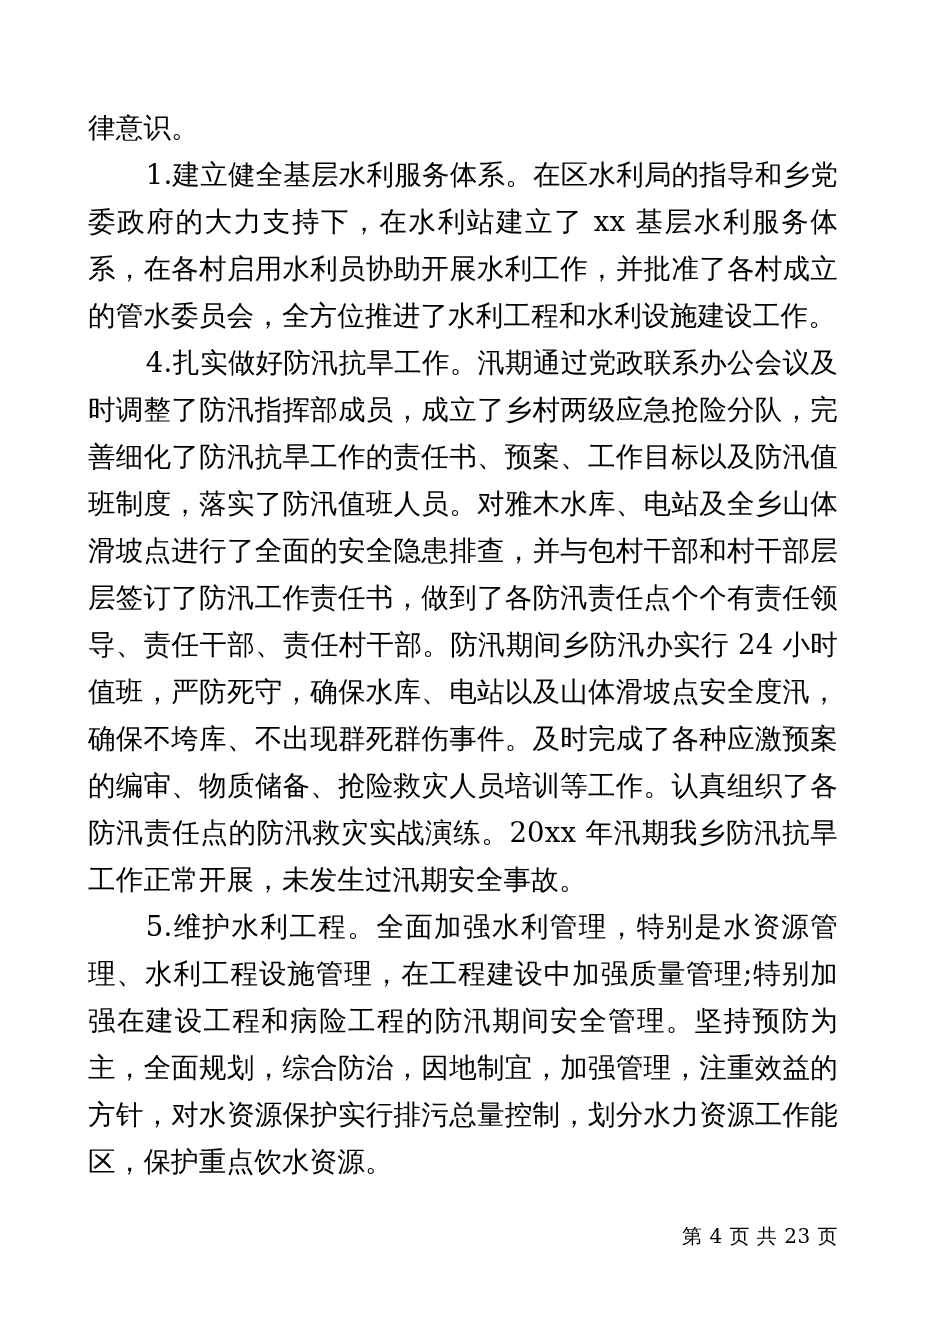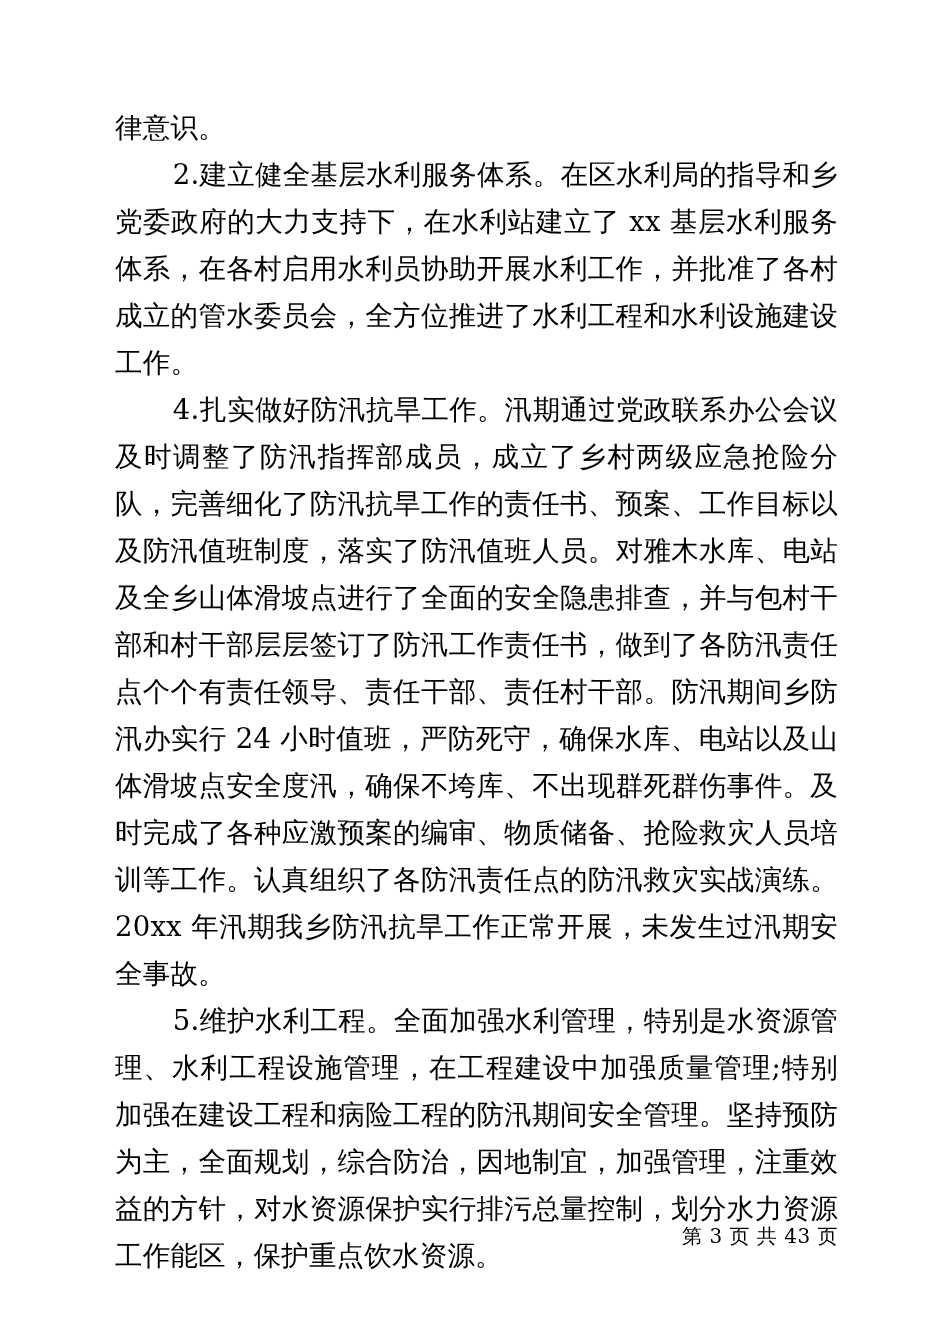--- a/index.html
+++ b/index.html
@@ -13,21 +13,21 @@
     font-family: "DejaVu Serif", "Liberation Serif", serif;
     color: #000000;
     position: relative;
     overflow: hidden;
   }
   .page {
     position: relative;
     width: 950px;
     height: 1344px;
     box-sizing: border-box;
-    padding: 104px 112px 0 115px;
+    padding: 104px 112px 0 88px;
   }
   .doc-body {
     font-size: 27.5px;
     line-height: 47px;
     text-align: justify;
     text-justify: inter-ideograph;
     letter-spacing: 0.2px;
   }
   .para {
     margin: 0;
@@ -46,19 +46,19 @@
     font-family: "DejaVu Serif", "Liberation Serif", serif;
     letter-spacing: 0.5px;
   }
 </style>
 </head>
 <body>
 
 <div class="page">
   <div class="doc-body">
     <p class="para">律意识。</p>
-    <p class="para indent">2.建立健全基层水利服务体系。在区水利局的指导和乡党委政府的大力支持下，在水利站建立了 xx 基层水利服务体系，在各村启用水利员协助开展水利工作，并批准了各村成立的管水委员会，全方位推进了水利工程和水利设施建设工作。</p>
+    <p class="para indent">1.建立健全基层水利服务体系。在区水利局的指导和乡党委政府的大力支持下，在水利站建立了 xx 基层水利服务体系，在各村启用水利员协助开展水利工作，并批准了各村成立的管水委员会，全方位推进了水利工程和水利设施建设工作。</p>
     <p class="para indent">4.扎实做好防汛抗旱工作。汛期通过党政联系办公会议及时调整了防汛指挥部成员，成立了乡村两级应急抢险分队，完善细化了防汛抗旱工作的责任书、预案、工作目标以及防汛值班制度，落实了防汛值班人员。对雅木水库、电站及全乡山体滑坡点进行了全面的安全隐患排查，并与包村干部和村干部层层签订了防汛工作责任书，做到了各防汛责任点个个有责任领导、责任干部、责任村干部。防汛期间乡防汛办实行 24 小时值班，严防死守，确保水库、电站以及山体滑坡点安全度汛，确保不垮库、不出现群死群伤事件。及时完成了各种应激预案的编审、物质储备、抢险救灾人员培训等工作。认真组织了各防汛责任点的防汛救灾实战演练。20xx 年汛期我乡防汛抗旱工作正常开展，未发生过汛期安全事故。</p>
     <p class="para indent">5.维护水利工程。全面加强水利管理，特别是水资源管理、水利工程设施管理，在工程建设中加强质量管理;特别加强在建设工程和病险工程的防汛期间安全管理。坚持预防为主，全面规划，综合防治，因地制宜，加强管理，注重效益的方针，对水资源保护实行排污总量控制，划分水力资源工作能区，保护重点饮水资源。</p>
 
   </div>
-  <div class="footer">第 3 页 共 43 页</div>
+  <div class="footer">第 4 页 共 23 页</div>
 </div>
 
 </body></html>

